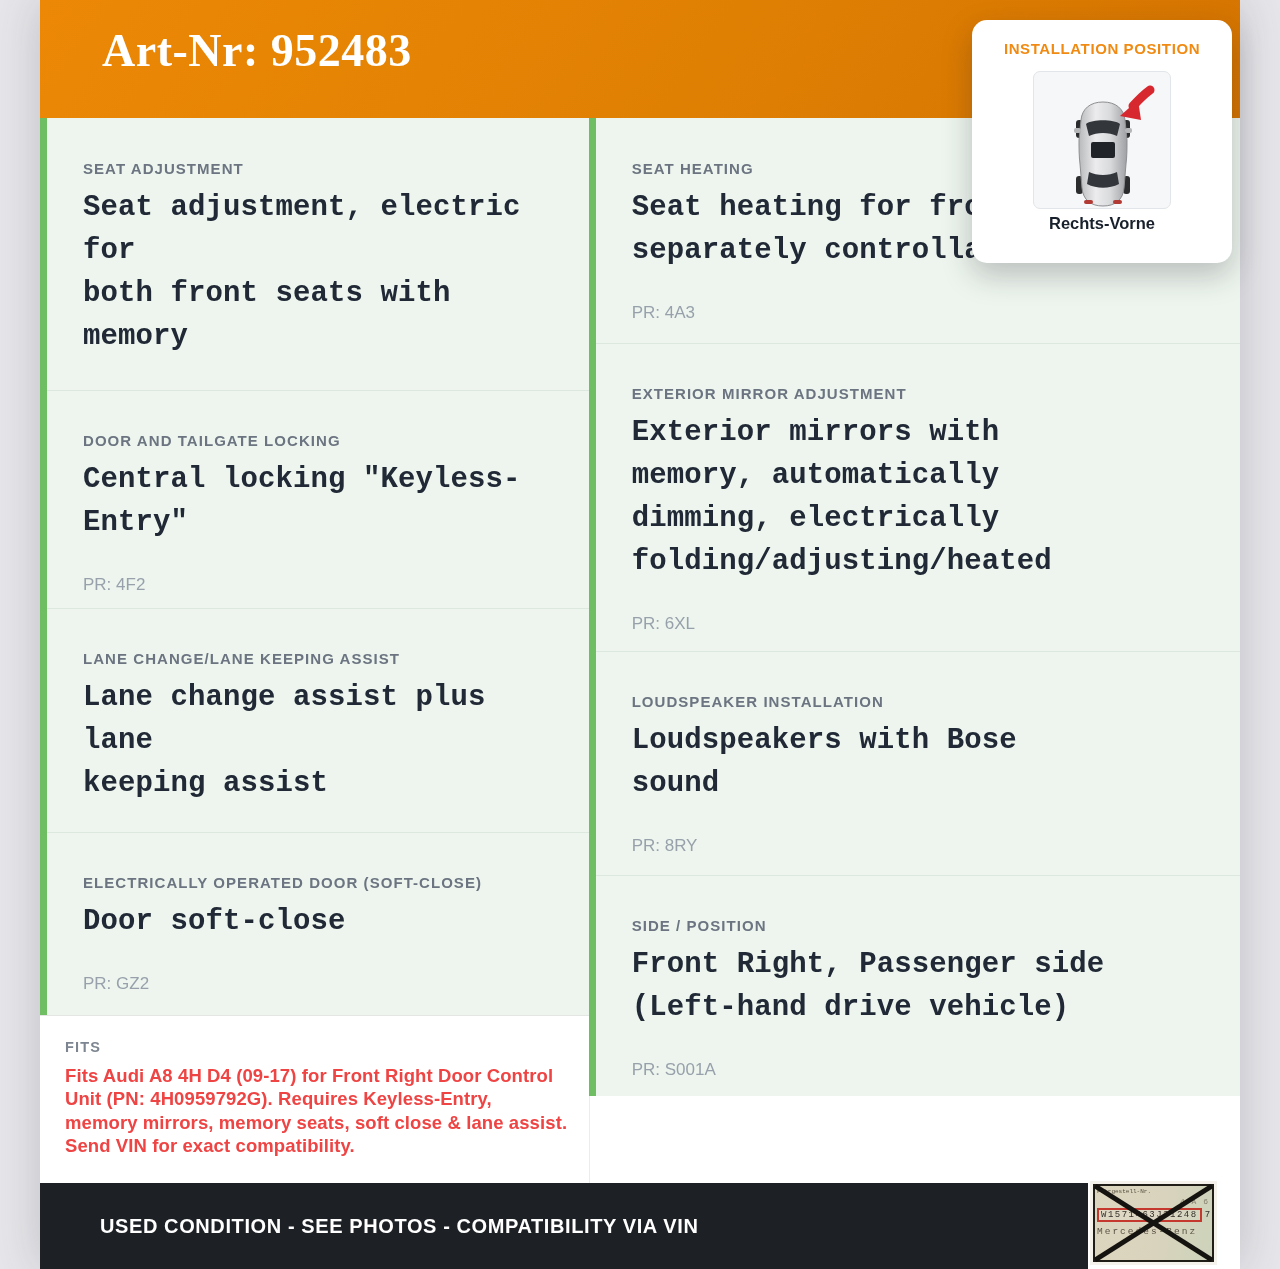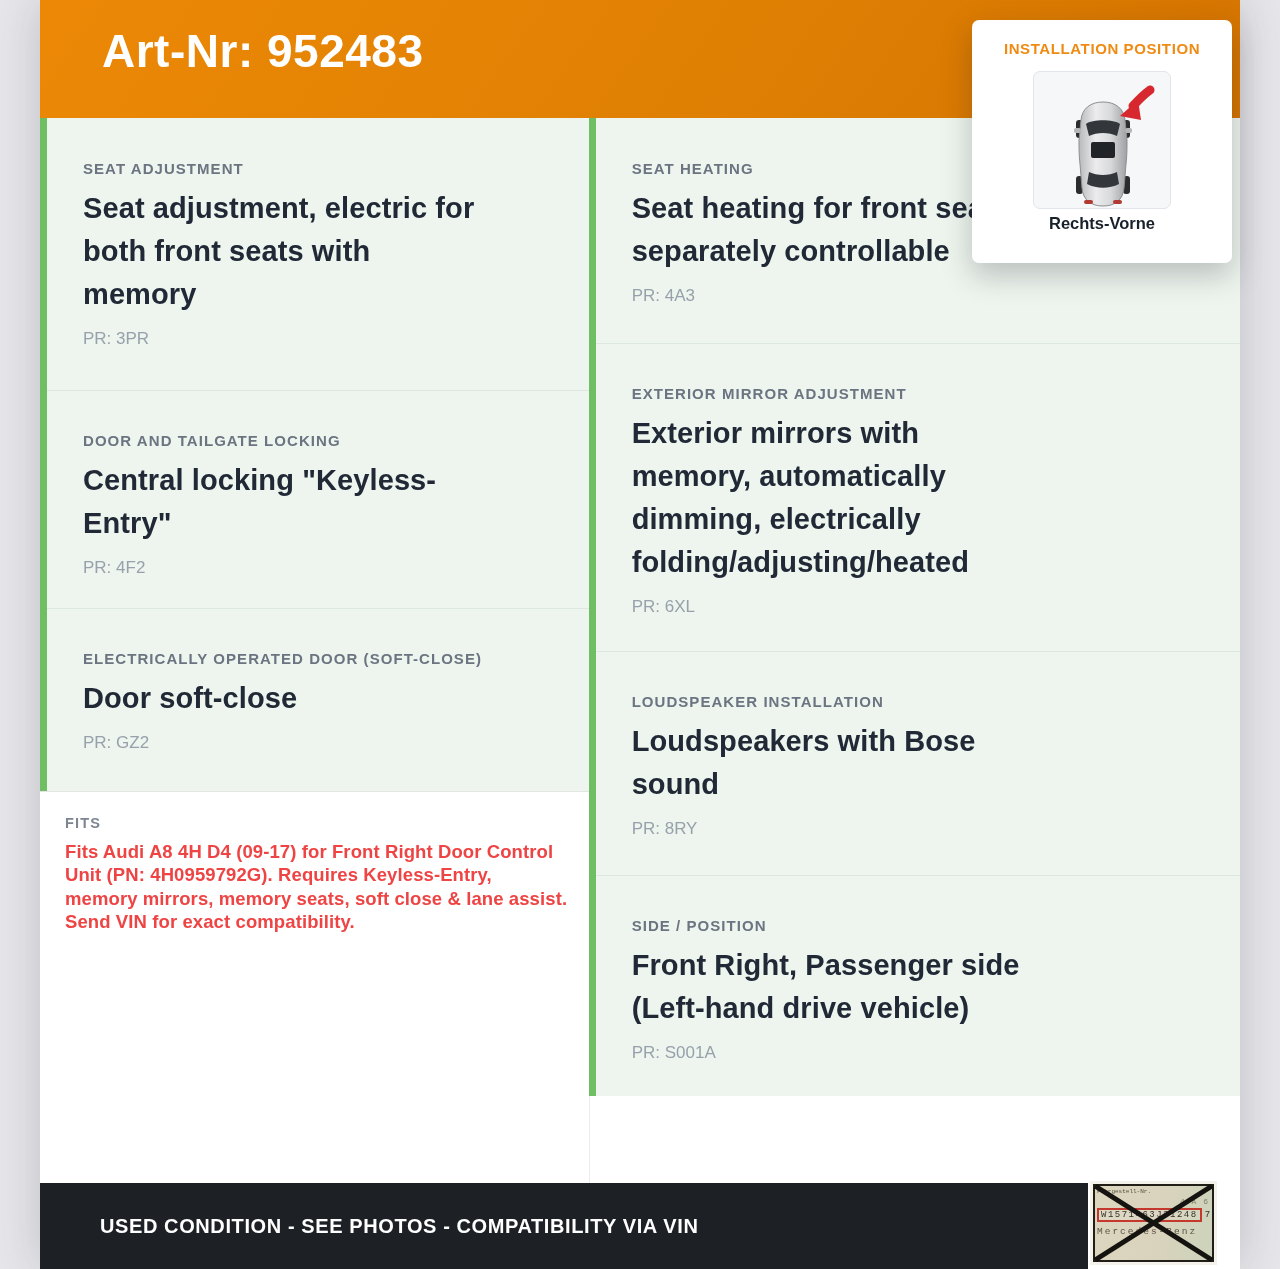--- a/index.html
+++ b/index.html
@@ -14,20 +14,21 @@
     position:absolute; left:40px; top:0;
     width:1200px; height:1269px;
     background:#fff;
     box-shadow:0 0 46px rgba(40,40,60,.22);
   }
   
   .topbar {
     height:118px;
     background:linear-gradient(125deg,#ec8806 0%,#e08003 55%,#d57401 100%);
     position:relative;
+    font-family:Liberation Serif, serif;
   }
   .topbar h1 {
     position:absolute; left:62px; top:24px;
     font-size:46px; font-weight:bold; color:#ffffff; letter-spacing:.5px;
   }
   
   .columns { display:flex; height:1065px; }
   .col { display:flex; flex-direction:column; }
   .col-left  { width:598px; }
   .col-right { width:710px; }
@@ -40,40 +41,40 @@
   .card.has-divider::before {
     content:""; position:absolute; left:0; right:0; top:0; height:1px;
     background:#dce8dd;
   }
   .card-label {
     font-size:15px; font-weight:bold; color:#6b7480; letter-spacing:.07em;
   }
   .card-title {
     margin-top:10px;
     font-size:29px; font-weight:bold; color:#212936;
-    line-height:1.48; white-space:pre-line; letter-spacing:.1px;
-  }
-  .card-pr { margin-top:13px; font-size:17px; color:#98a1ab; }
+    line-height:1.48; white-space:pre-line; letter-spacing:.1px;font-family:Liberation Mono, monospace;
+  }
+  .card-pr { margin-top:30px; font-size:17px; color:#98a1ab; }
   
   .fits-card {
     position:relative; background:#ffffff; padding:24px 18px 0 25px; flex:1;
   }
   .fits-card::before {
     content:""; position:absolute; left:0; right:0; top:0; height:1px; background:#e3e6e3;
   }
   .fits-label { font-size:14.5px; font-weight:bold; color:#7c8590; letter-spacing:.08em; }
   .fits-text {
     margin-top:9px; font-size:18.5px; font-weight:bold; color:#ef4444;
     line-height:1.27; white-space:pre-line; letter-spacing:.1px;
   }
   .filler { flex:1; background:#ffffff; border-left:1px solid #ececee; }
   
   .install-card {
     position:absolute; left:932px; top:20px; width:260px; height:243px;
-    background:#ffffff; border-radius:7px;
+    background:#ffffff; border-radius:15px;
     box-shadow:0 12px 30px rgba(30,30,40,.25);
     text-align:center; padding-top:20px; z-index:5;
   }
   .install-label {
     font-size:15px; font-weight:bold; color:#f08a12; letter-spacing:.04em;
   }
   .install-imgbox {
     width:138px; height:138px; margin:14px auto 0;
     background:#f6f7f8; border:1px solid #e2e5e9; border-radius:7px;
     position:relative; overflow:hidden;
@@ -127,20 +128,26 @@
         <h2 class="card-title">Seat adjustment, electric for
 both front seats with
 memory</h2>
         <div class="card-pr">PR: 3PR</div>
       </section>
       <section class="card has-divider" style="height:218px">
         <div class="card-label">DOOR AND TAILGATE LOCKING</div>
         <h2 class="card-title">Central locking "Keyless-
 Entry"</h2>
         <div class="card-pr">PR: 4F2</div>
+      </section>
+      <section class="card has-divider" style="height:224px">
+        <div class="card-label">LANE CHANGE/LANE KEEPING ASSIST</div>
+        <h2 class="card-title">Lane change assist plus lane
+keeping assist</h2>
+        <div class="card-pr">PR: 7Y3</div>
       </section>
       <section class="card has-divider" style="height:183px">
         <div class="card-label">ELECTRICALLY OPERATED DOOR (SOFT-CLOSE)</div>
         <h2 class="card-title">Door soft-close</h2>
         <div class="card-pr">PR: GZ2</div>
       </section>
       <section class="fits-card">
         <div class="fits-label">FITS</div>
         <div class="fits-text">Fits Audi A8 4H D4 (09-17) for Front Right Door Control
 Unit (PN: 4H0959792G). Requires Keyless-Entry,

